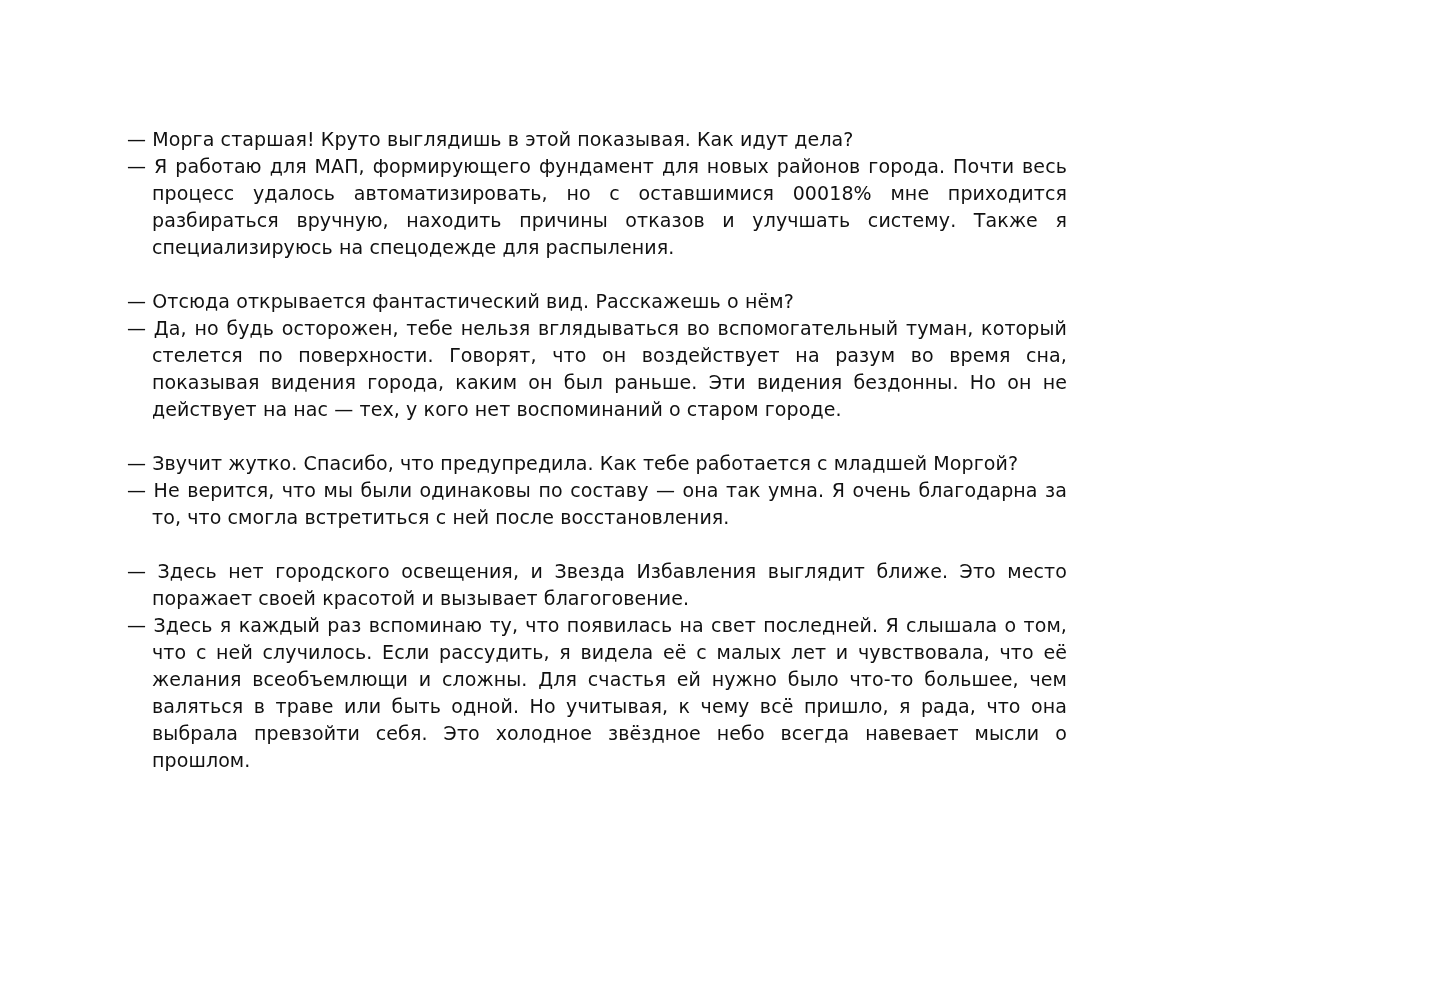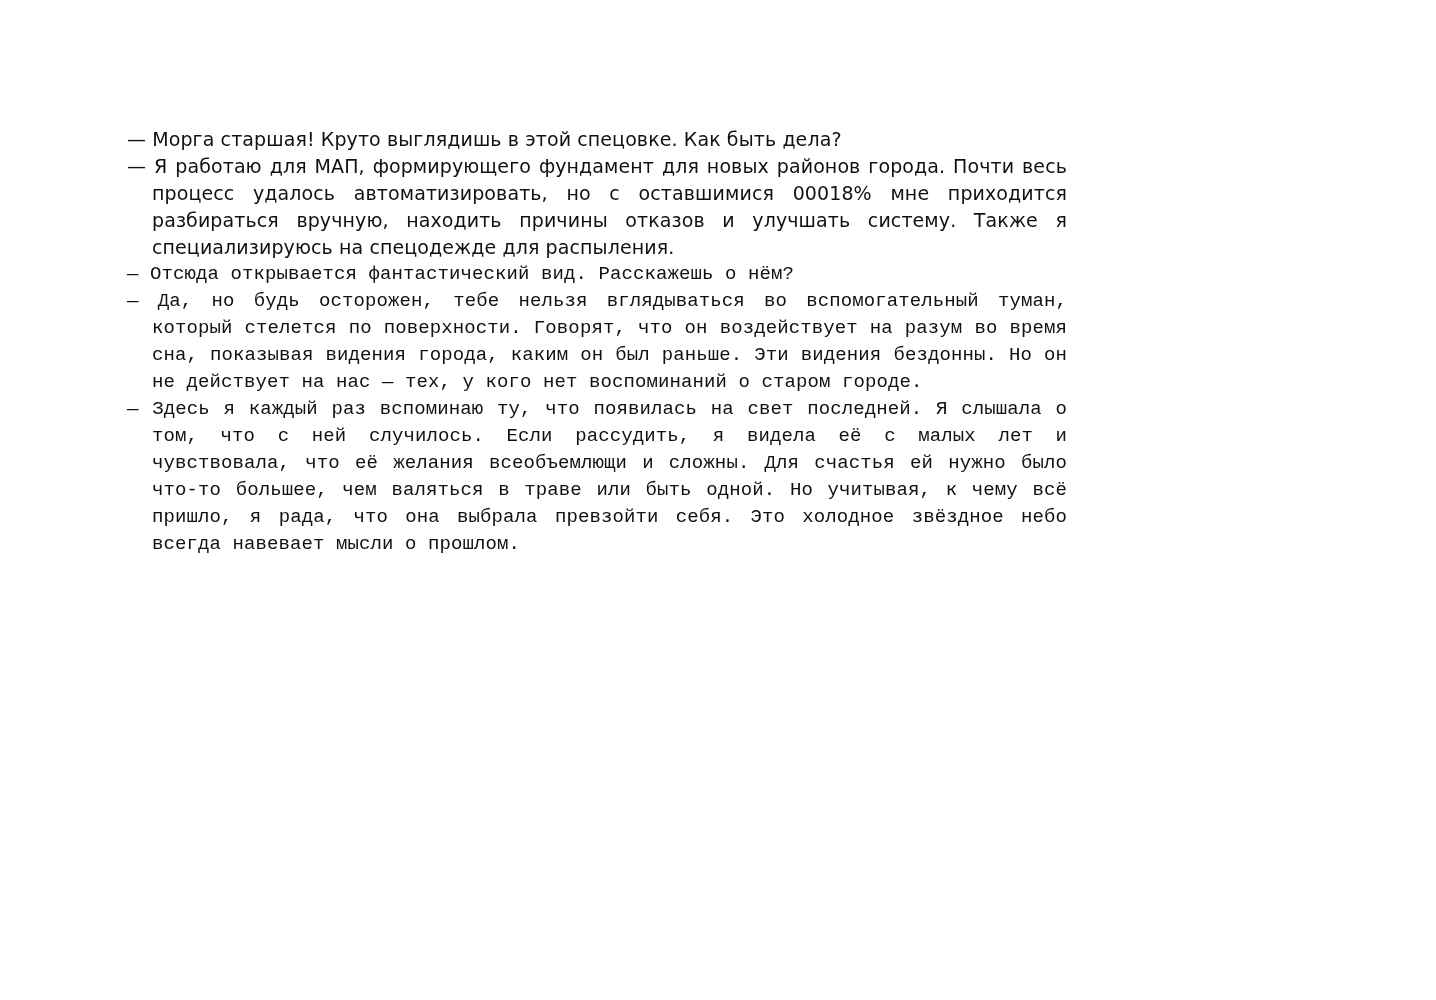--- a/index.html
+++ b/index.html
@@ -18,45 +18,50 @@
   .page {
     position: absolute;
     left: 127px;
     top: 126px;
     width: 940px;
   }
   .dialogue-group {
     margin: 0;
   }
   .dialogue-group + .dialogue-group {
-    font-family: Liberation Mono, monospace;
+    margin-top: 27px;
   }
   .dialogue-line {
     margin: 0;
     font-size: 19px;
     line-height: 27px;
     text-align: justify;
     padding-left: 25px;
     text-indent: -25px;
     letter-spacing: 0.1px;
   }
 </style>
 </head>
 <body>
 
 <main class="page">
 
   <section class="dialogue-group">
-    <p class="dialogue-line">— Морга старшая! Круто выглядишь в этой спецовке. Как быть дела?</p>
+    <p class="dialogue-line">— Морга старшая! Круто выглядишь в этой показывая. Как идут дела?</p>
     <p class="dialogue-line">— Я работаю для МАП, формирующего фундамент для новых районов города. Почти весь процесс удалось автоматизировать, но с оставшимися 00018% мне приходится разбираться вручную, находить причины отказов и улучшать систему. Также я специализируюсь на спецодежде для распыления.</p>
   </section>
 
   <section class="dialogue-group">
     <p class="dialogue-line">— Отсюда открывается фантастический вид. Расскажешь о нём?</p>
     <p class="dialogue-line">— Да, но будь осторожен, тебе нельзя вглядываться во вспомогательный туман, который стелется по поверхности. Говорят, что он воздействует на разум во время сна, показывая видения города, каким он был раньше. Эти видения бездонны. Но он не действует на нас — тех, у кого нет воспоминаний о старом городе.</p>
   </section>
 
+  <section class="dialogue-group">
+    <p class="dialogue-line">— Звучит жутко. Спасибо, что предупредила. Как тебе работается с младшей Моргой?</p>
+    <p class="dialogue-line">— Не верится, что мы были одинаковы по составу — она так умна. Я очень благодарна за то, что смогла встретиться с ней после восстановления.</p>
+  </section>
 
   <section class="dialogue-group">
+    <p class="dialogue-line">— Здесь нет городского освещения, и Звезда Избавления выглядит ближе. Это место поражает своей красотой и вызывает благоговение.</p>
     <p class="dialogue-line">— Здесь я каждый раз вспоминаю ту, что появилась на свет последней. Я слышала о том, что с ней случилось. Если рассудить, я видела её с малых лет и чувствовала, что её желания всеобъемлющи и сложны. Для счастья ей нужно было что-то большее, чем валяться в траве или быть одной. Но учитывая, к чему всё пришло, я рада, что она выбрала превзойти себя. Это холодное звёздное небо всегда навевает мысли о прошлом.</p>
   </section>
 
 </main>
 
 </body></html>

